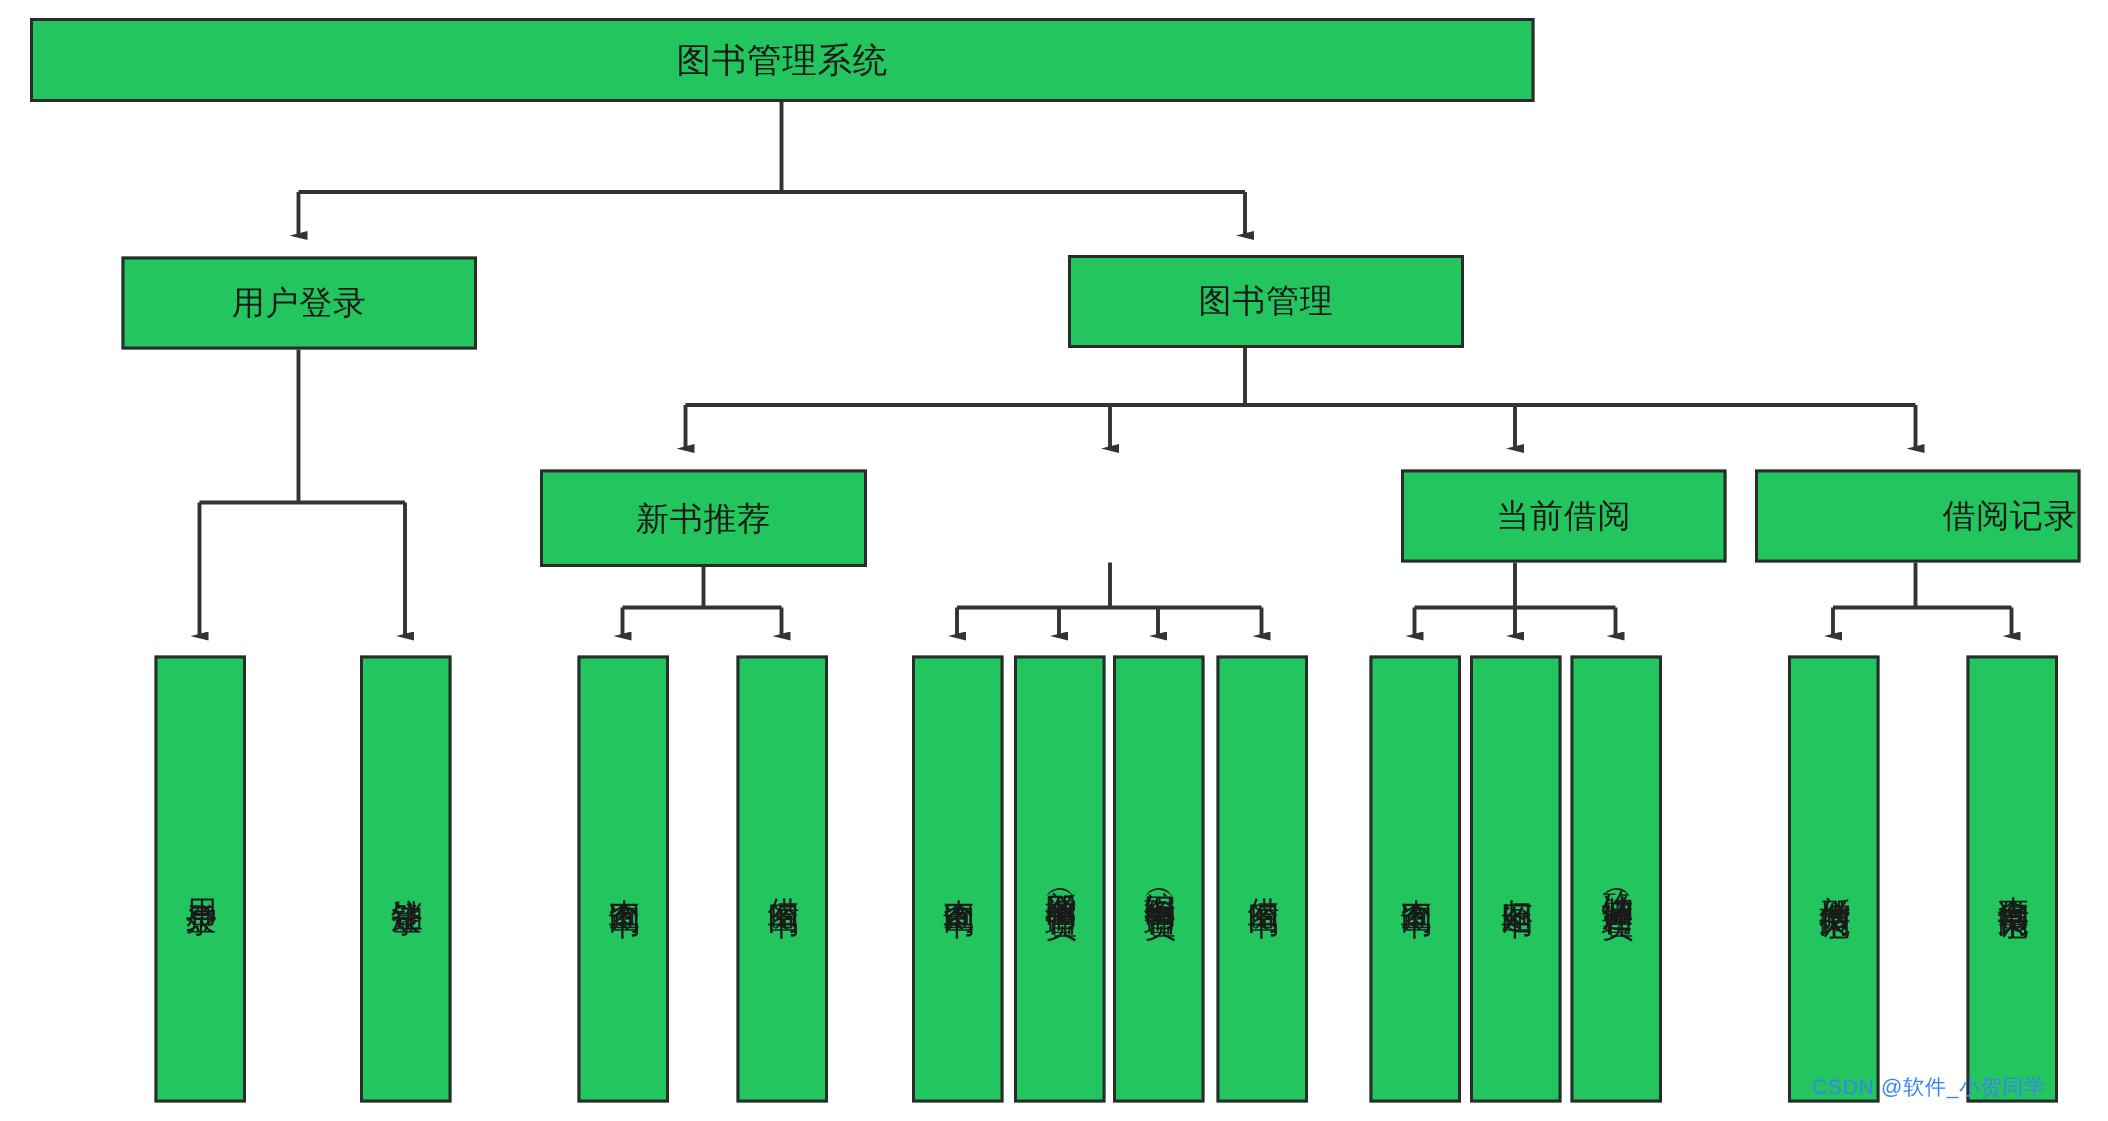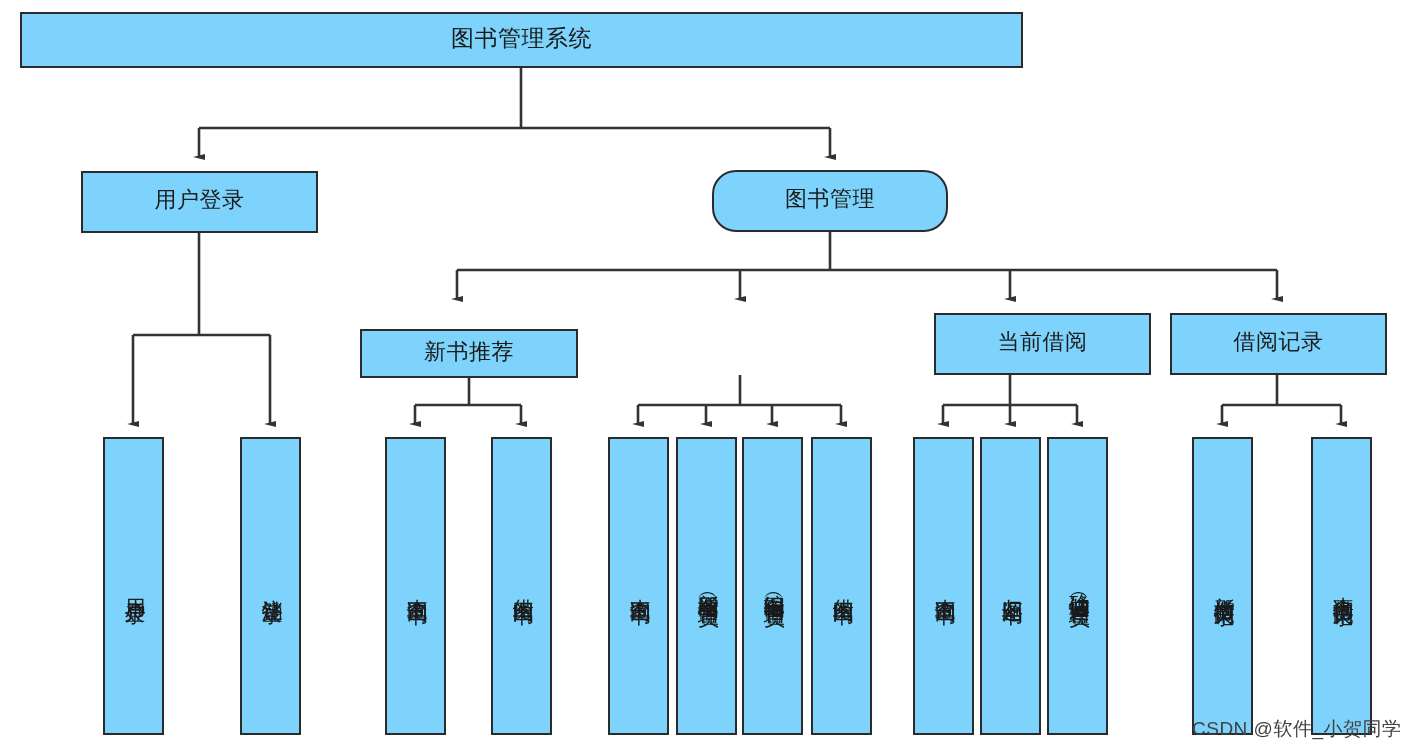--- a/index.html
+++ b/index.html
@@ -22,26 +22,25 @@
     left: 0;
     top: 0;
     width: 1405px;
     height: 747px;
     pointer-events: none;
   }
   .node {
     position: absolute;
     box-sizing: border-box;
     border: 2.5px solid #2b2b2b;
-    background: #7dd3fc;
+    background: #22c55e;
     display: flex;
     align-items: center;
     justify-content: center;
     color: #1a1a1a;
-    font-family: Liberation Mono, monospace;
   }
   .node .label {
     font-size: 22px;
     line-height: 1.05;
     letter-spacing: 0.5px;
     white-space: nowrap;
   }
   .node.leaf {
     align-items: center;
     justify-content: center;
@@ -52,24 +51,25 @@
     text-orientation: upright;
     font-size: 21px;
     line-height: 1.12;
     letter-spacing: 2px;
     white-space: normal;
     max-height: 100%;
   }
   .node.root .label { font-size: 23px; }
   .watermark {
     position: absolute;
-    color: #404040;
-    font-size: 19px;
+    color: #3b82f6;
+    font-size: 14px;
     white-space: nowrap;
     letter-spacing: 0.5px;
+    padding-left: 16px;
   }
 </style>
 </head>
 <body>
 
 <div id="canvas">
 
   <svg class="lines" viewBox="0 0 1405 747" xmlns="http://www.w3.org/2000/svg">
     <defs>
       <marker id="arrow" markerWidth="10" markerHeight="12" refX="3" refY="6" orient="auto" markerUnits="userSpaceOnUse">
@@ -120,31 +120,31 @@
     </g>
   </svg>
 
   <div class="node root" style="left:20px; top:12px; width:1003px; height:56px;">
     <span class="label">图书管理系统</span>
   </div>
 
   <div class="node" style="left:81px; top:171px; width:237px; height:62px;">
     <span class="label">用户登录</span>
   </div>
-  <div class="node" style="left:712px; top:170px; width:236px; height:62px;border-radius:24px;">
+  <div class="node" style="left:712px; top:170px; width:264px; height:62px;">
     <span class="label">图书管理</span>
   </div>
 
-  <div class="node" style="left:360px; top:329px; width:218px; height:49px;">
+  <div class="node" style="left:360px; top:313px; width:218px; height:65px;">
     <span class="label">新书推荐</span>
   </div>
   <div class="node" style="left:902px; top:313px; width:217px; height:62px;margin-left:32px;">
     <span class="label">当前借阅</span>
   </div>
-  <div class="node" style="left:1170px; top:313px; width:217px; height:62px;">
+  <div class="node" style="left:1170px; top:313px; width:217px; height:62px;justify-content:flex-end;">
     <span class="label">借阅记录</span>
   </div>
 
   <div class="node leaf" style="left:103px; top:437px; width:61px; height:298px;">
     <span class="label">用户登录</span>
   </div>
   <div class="node leaf" style="left:240px; top:437px; width:61px; height:298px;">
     <span class="label">注销登录</span>
   </div>
 

